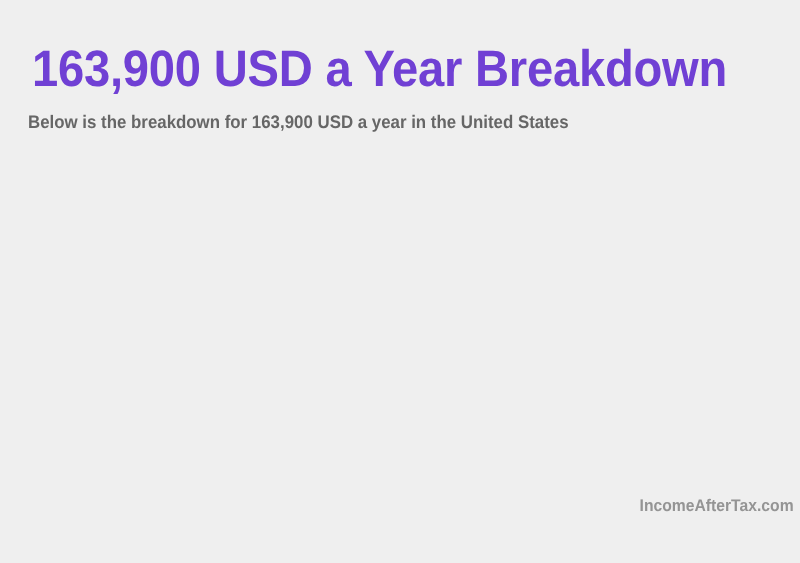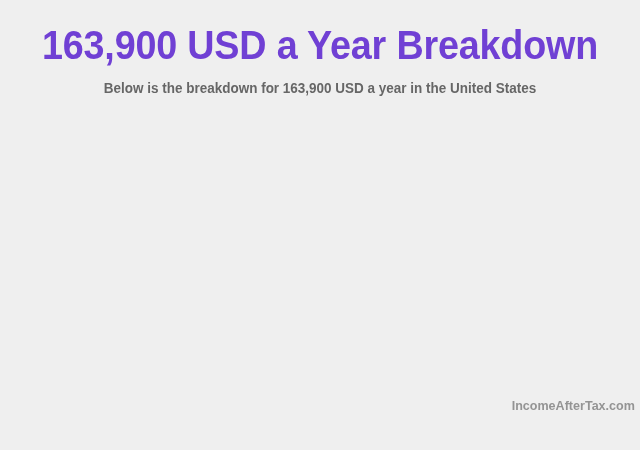--- a/index.html
+++ b/index.html
@@ -23,22 +23,22 @@
     background: #efefef;
     box-sizing: border-box;
   }
 
   
   .header {
     position: absolute;
     top: 0;
     left: 0;
     width: 640px;
-    text-align: center;
-    padding-top: 22px;
+    text-align: left;
+    padding-top: 32px;
     box-sizing: border-box;
   }
 
   .page-title {
     margin: 0;
     font-family: "Liberation Sans Narrow", "Liberation Sans", "DejaVu Sans Condensed", "DejaVu Sans", sans-serif;
     font-size: 41px;
     line-height: 46px;
     font-weight: bold;
     letter-spacing: -0.2px;

